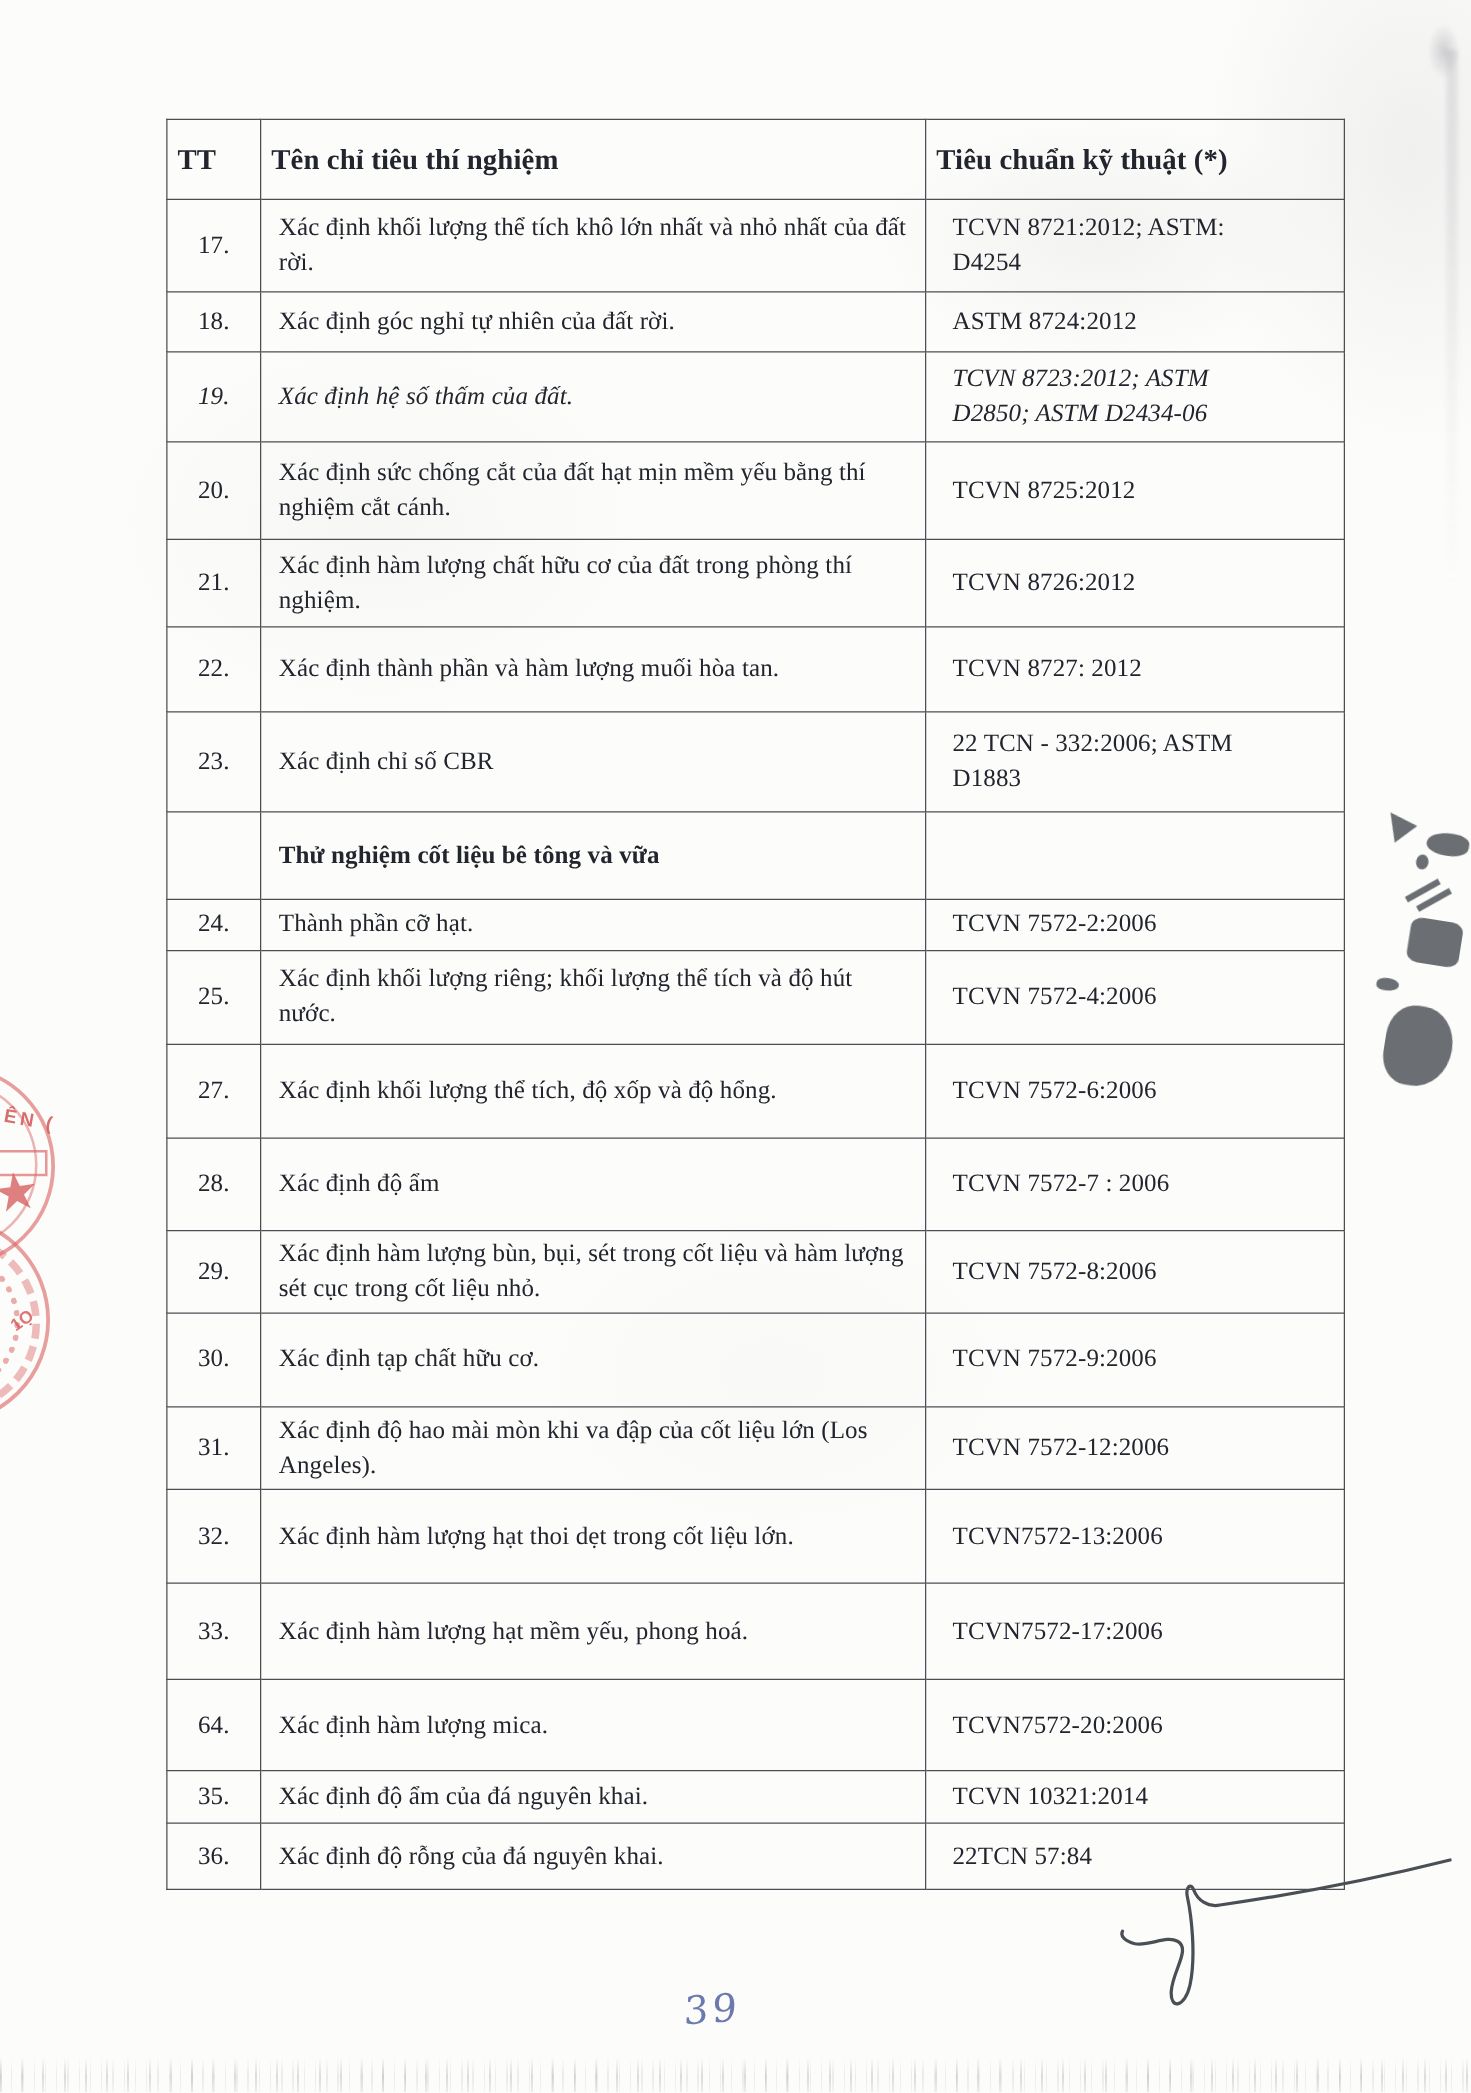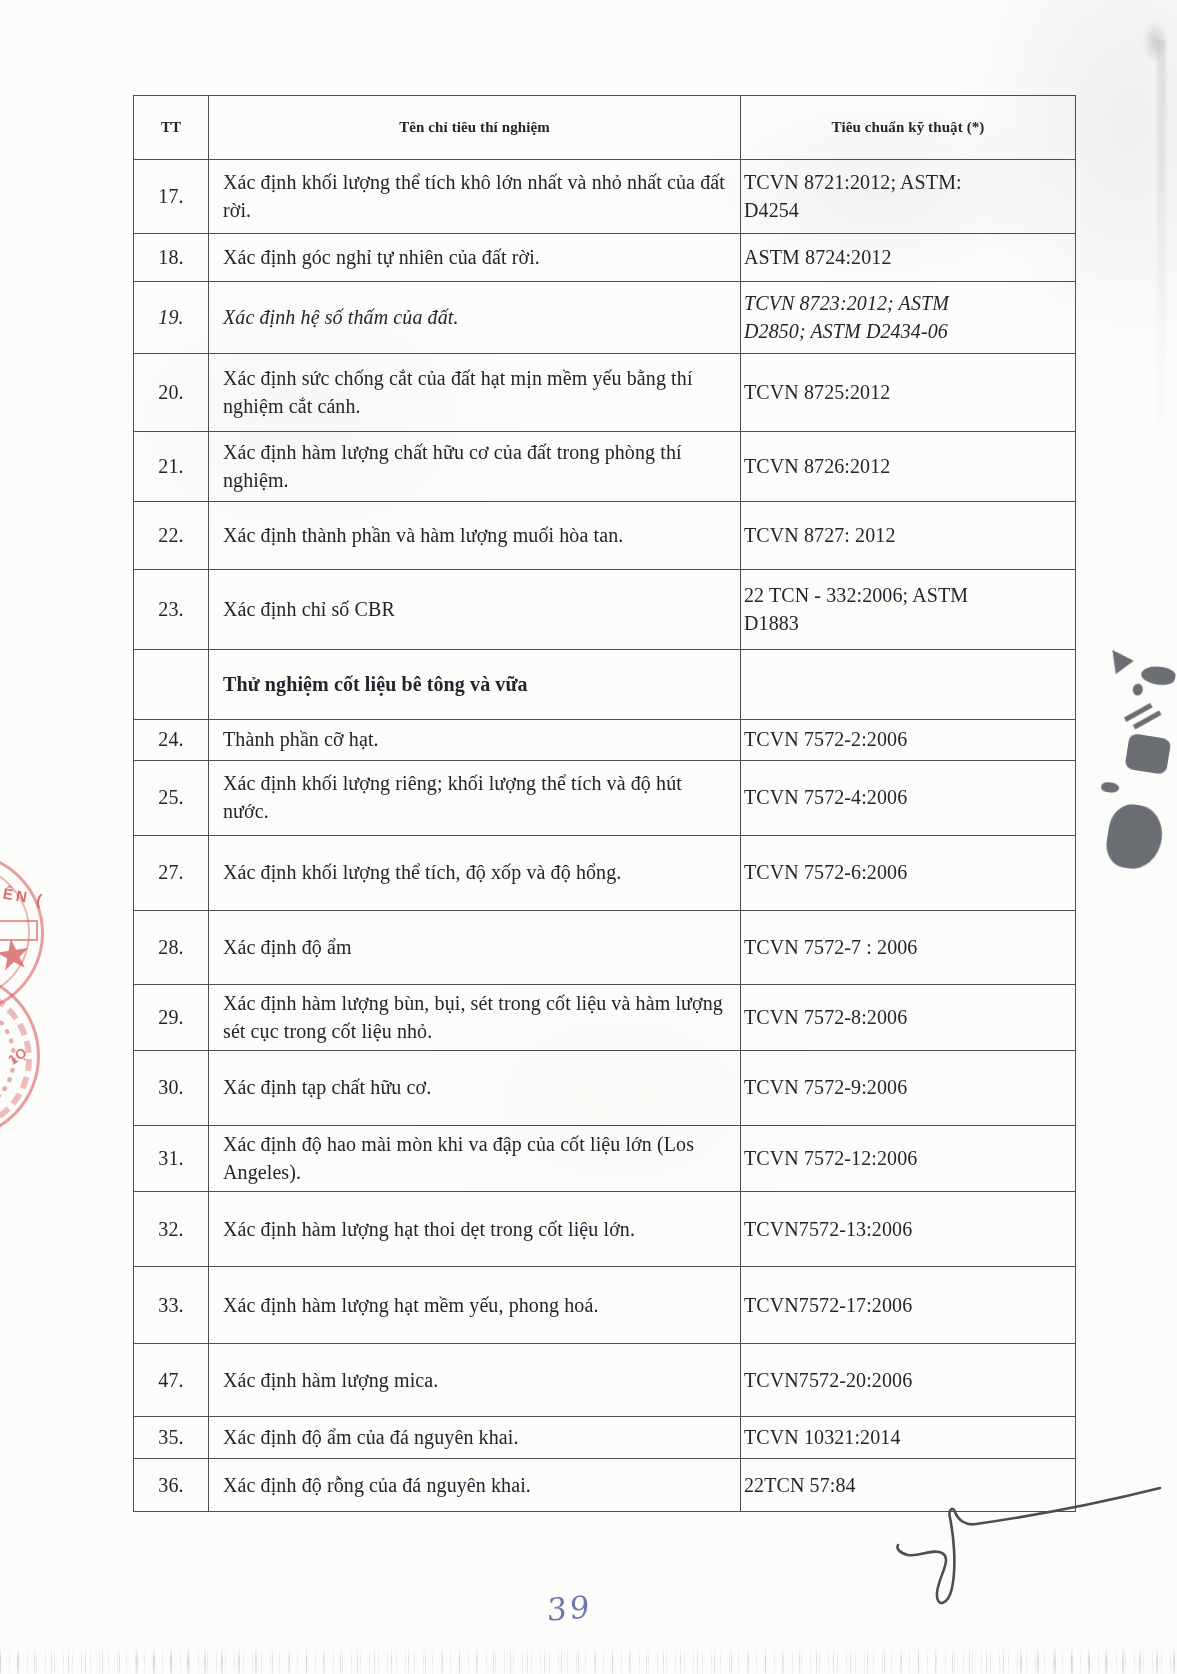--- a/index.html
+++ b/index.html
@@ -30,24 +30,24 @@
   .doc-table col.c-name{width:532px;}
   .doc-table col.c-std{width:335px;}
   .doc-table th,.doc-table td{
     border:1.6px solid #4d4e54;
     font-size:20px;line-height:1.38;
     vertical-align:middle;
     padding:5px 8px;
     letter-spacing:.1px;
   }
   .doc-table thead tr{height:64px;}
-  .doc-table th{font-weight:bold;text-align:center;font-size:15px;}
+  .doc-table th{font-weight:bold;text-align:left;font-size:23px;}
   .doc-table td.tt{text-align:center;}
   .doc-table td.name{padding-left:14px;}
-  .doc-table td.standard{padding-left:3px;padding-right:62px;}
+  .doc-table td.standard{padding-left:21px;padding-right:62px;}
   .doc-table tr.section td.name{font-weight:bold;}
   
   tbody tr:nth-child(1){height:74px;}
   tbody tr:nth-child(2){height:48px;}
   tbody tr:nth-child(3){height:72px;font-style:italic;}
   tbody tr:nth-child(4){height:78px;}
   tbody tr:nth-child(5){height:70px;}
   tbody tr:nth-child(6){height:68px;}
   tbody tr:nth-child(7){height:80px;}
   tbody tr:nth-child(8){height:70px;}
@@ -222,21 +222,21 @@
           <td class="tt">32.</td>
           <td class="name">Xác định hàm lượng hạt thoi dẹt trong cốt liệu lớn.</td>
           <td class="standard">TCVN7572-13:2006</td>
         </tr>
         <tr>
           <td class="tt">33.</td>
           <td class="name">Xác định hàm lượng hạt mềm yếu, phong hoá.</td>
           <td class="standard">TCVN7572-17:2006</td>
         </tr>
         <tr>
-          <td class="tt">47.</td>
+          <td class="tt">64.</td>
           <td class="name">Xác định hàm lượng mica.</td>
           <td class="standard">TCVN7572-20:2006</td>
         </tr>
         <tr>
           <td class="tt">35.</td>
           <td class="name">Xác định độ ẩm của đá nguyên khai.</td>
           <td class="standard">TCVN 10321:2014</td>
         </tr>
         <tr>
           <td class="tt">36.</td>

